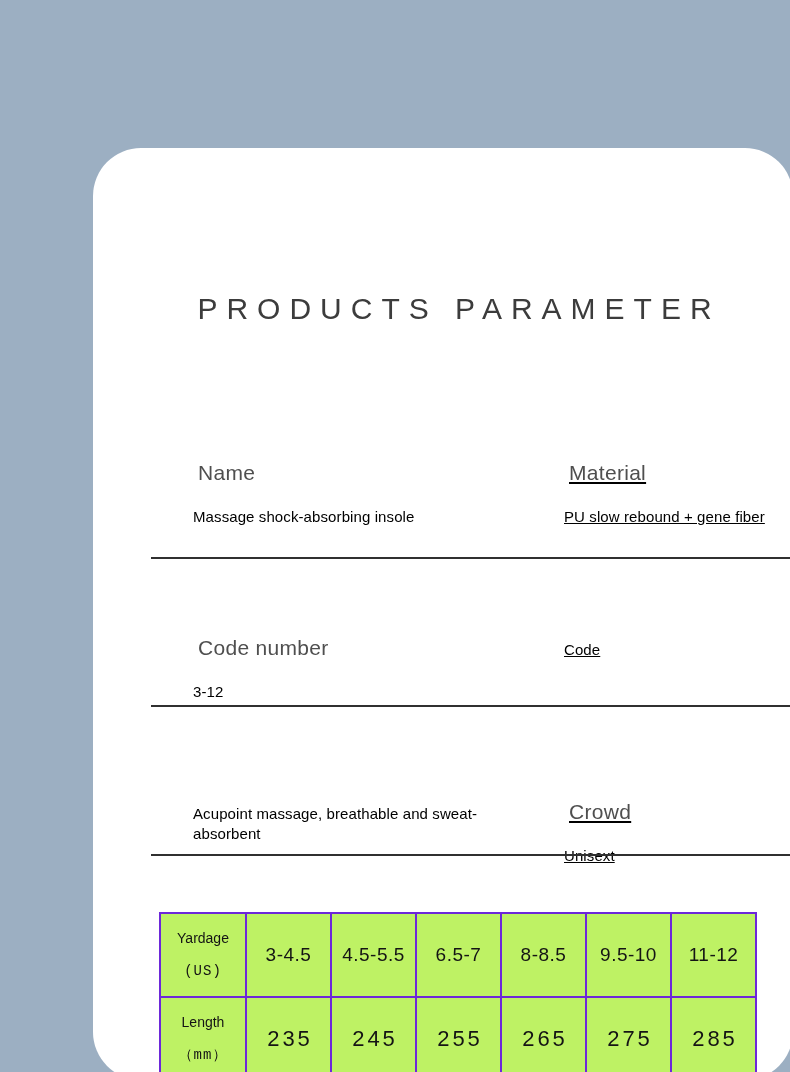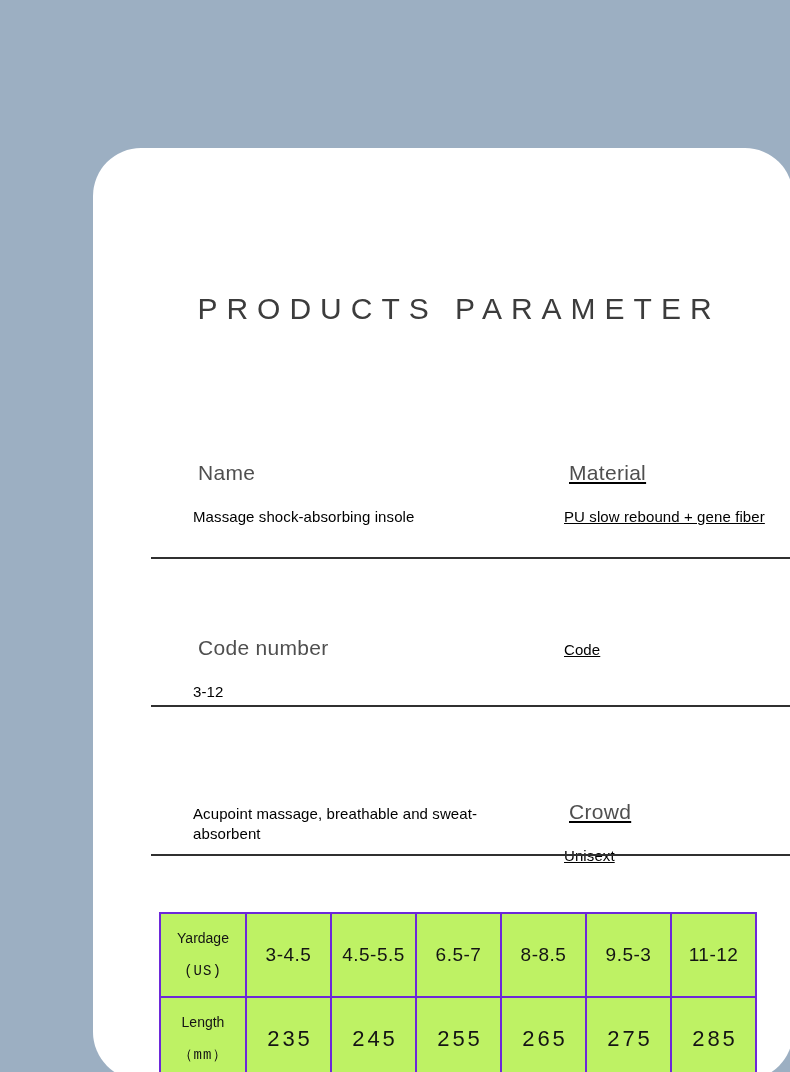--- a/index.html
+++ b/index.html
@@ -129,21 +129,21 @@
     <tbody>
         <tr class="r1">
       <td class="hdr-col cell-hdr">
         <div class="l1">Yardage</div>
         <div class="l2">(US)</div>
       </td>
       <td class="data-col num">3-4.5</td>
       <td class="data-col num">4.5-5.5</td>
       <td class="data-col num">6.5-7</td>
       <td class="data-col num">8-8.5</td>
-      <td class="data-col num">9.5-3</td>
+      <td class="data-col num">9.5-10</td>
       <td class="data-col num">11-12</td>
     </tr>
     <tr class="r2">
       <td class="hdr-col cell-hdr">
         <div class="l1">Length</div>
         <div class="l2">（mm）</div>
       </td>
       <td class="data-col num">235</td>
       <td class="data-col num">245</td>
       <td class="data-col num">255</td>

